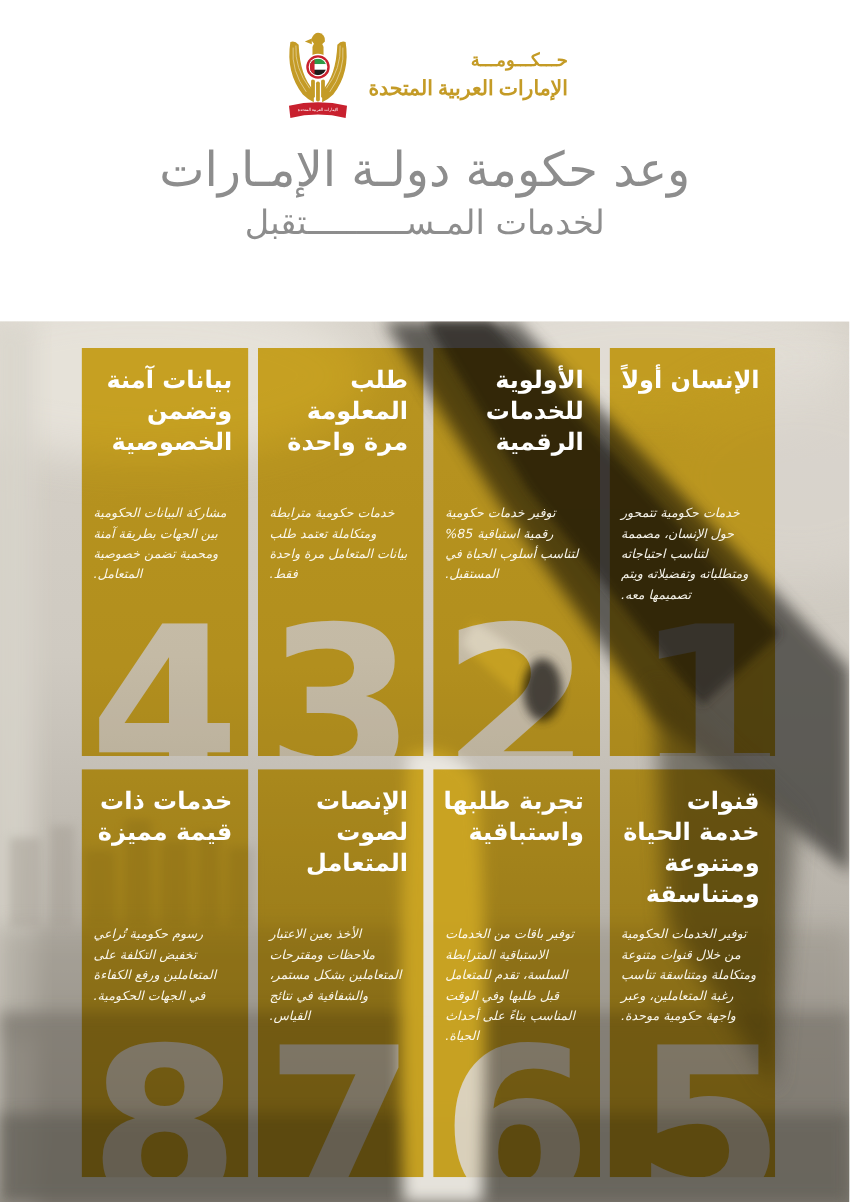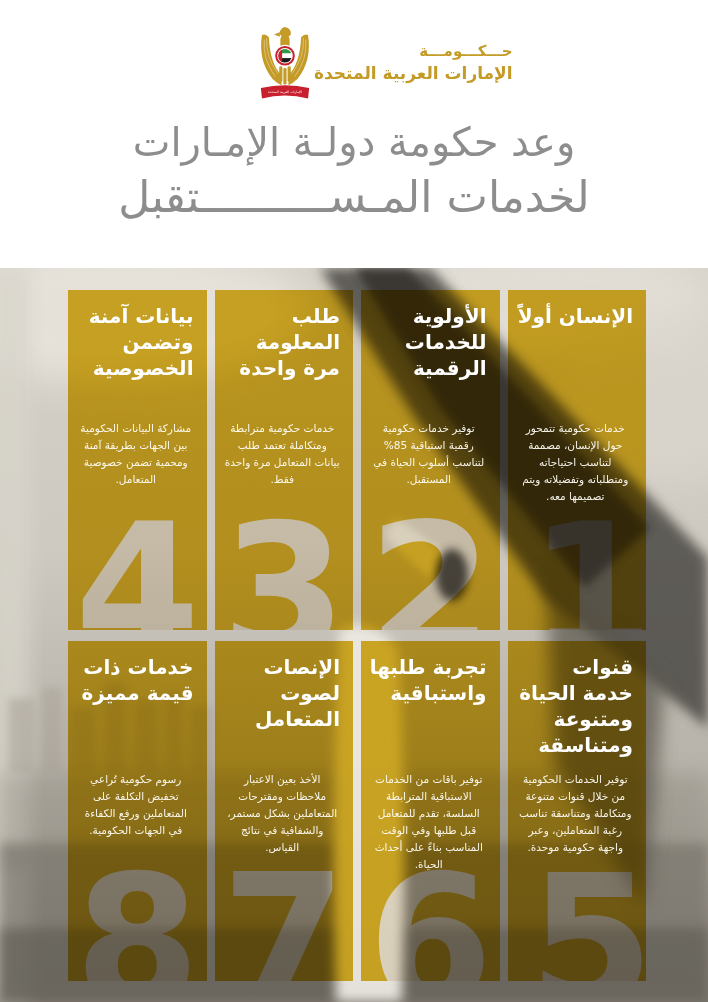--- a/index.html
+++ b/index.html
@@ -7,35 +7,35 @@
     position:relative;
     width:708px;height:1002px;
     margin:0;
     overflow:hidden;
     background:#ffffff;
     font-family:"DejaVu Sans","Liberation Sans",sans-serif;
   }
 
   
   .logo-row{
-    position:absolute;top:27px;left:256px;
-    display:flex;align-items:center;
+    position:absolute;top:27px;left:236px;
+    display:flex;align-items:center;gap:13px;font-family:Liberation Serif, serif;
   }
   .emblem{display:block;}
   .logo-text{direction:rtl;text-align:right;color:#c49b26;padding-bottom:6px;}
   .logo-gov{font-size:15px;font-weight:bold;letter-spacing:1px;}
   .logo-country{font-size:17px;font-weight:bold;margin-top:3px;}
 
   .title-block{
     position:absolute;top:116px;left:0;right:0;
     direction:rtl;text-align:center;
     color:#8d8d8d;font-weight:normal;
   }
   .title-line1{font-size:40px;line-height:1.3;}
-  .title-line2{font-size:44px;line-height:1.3;text-align:center;}
+  .title-line2{font-size:28px;line-height:1.3;text-align:center;}
 
   
   .photo{
     position:absolute;left:0;top:268px;width:708px;height:734px;
     background:linear-gradient(180deg,#d6d1c8 0%,#cfcac1 38%,#b7b2a9 68%,#938e85 88%,#807b72 100%);
   }
   .photo svg{display:block;}
 
   
   .grid{
@@ -65,21 +65,21 @@
     direction:rtl;
   }
   .card-title{
     margin:0;padding:13px 13px 0 8px;
     font-size:20px;line-height:1.3;font-weight:bold;
     color:#ffffff;text-align:right;
   }
   .card-desc{
     position:absolute;top:130px;right:13px;left:10px;margin:0;
     font-size:10.5px;line-height:1.62;
-    color:rgba(255,253,246,0.95);text-align:center;
+    color:rgba(255,253,246,0.95);text-align:left;font-style:italic;
   }
 </style>
 </head>
 <body>
 
 <div class="page">
 
   <div class="logo-row">
     <svg class="emblem" width="58" height="76" viewBox="0 0 100 132" aria-hidden="true">
       <defs>

